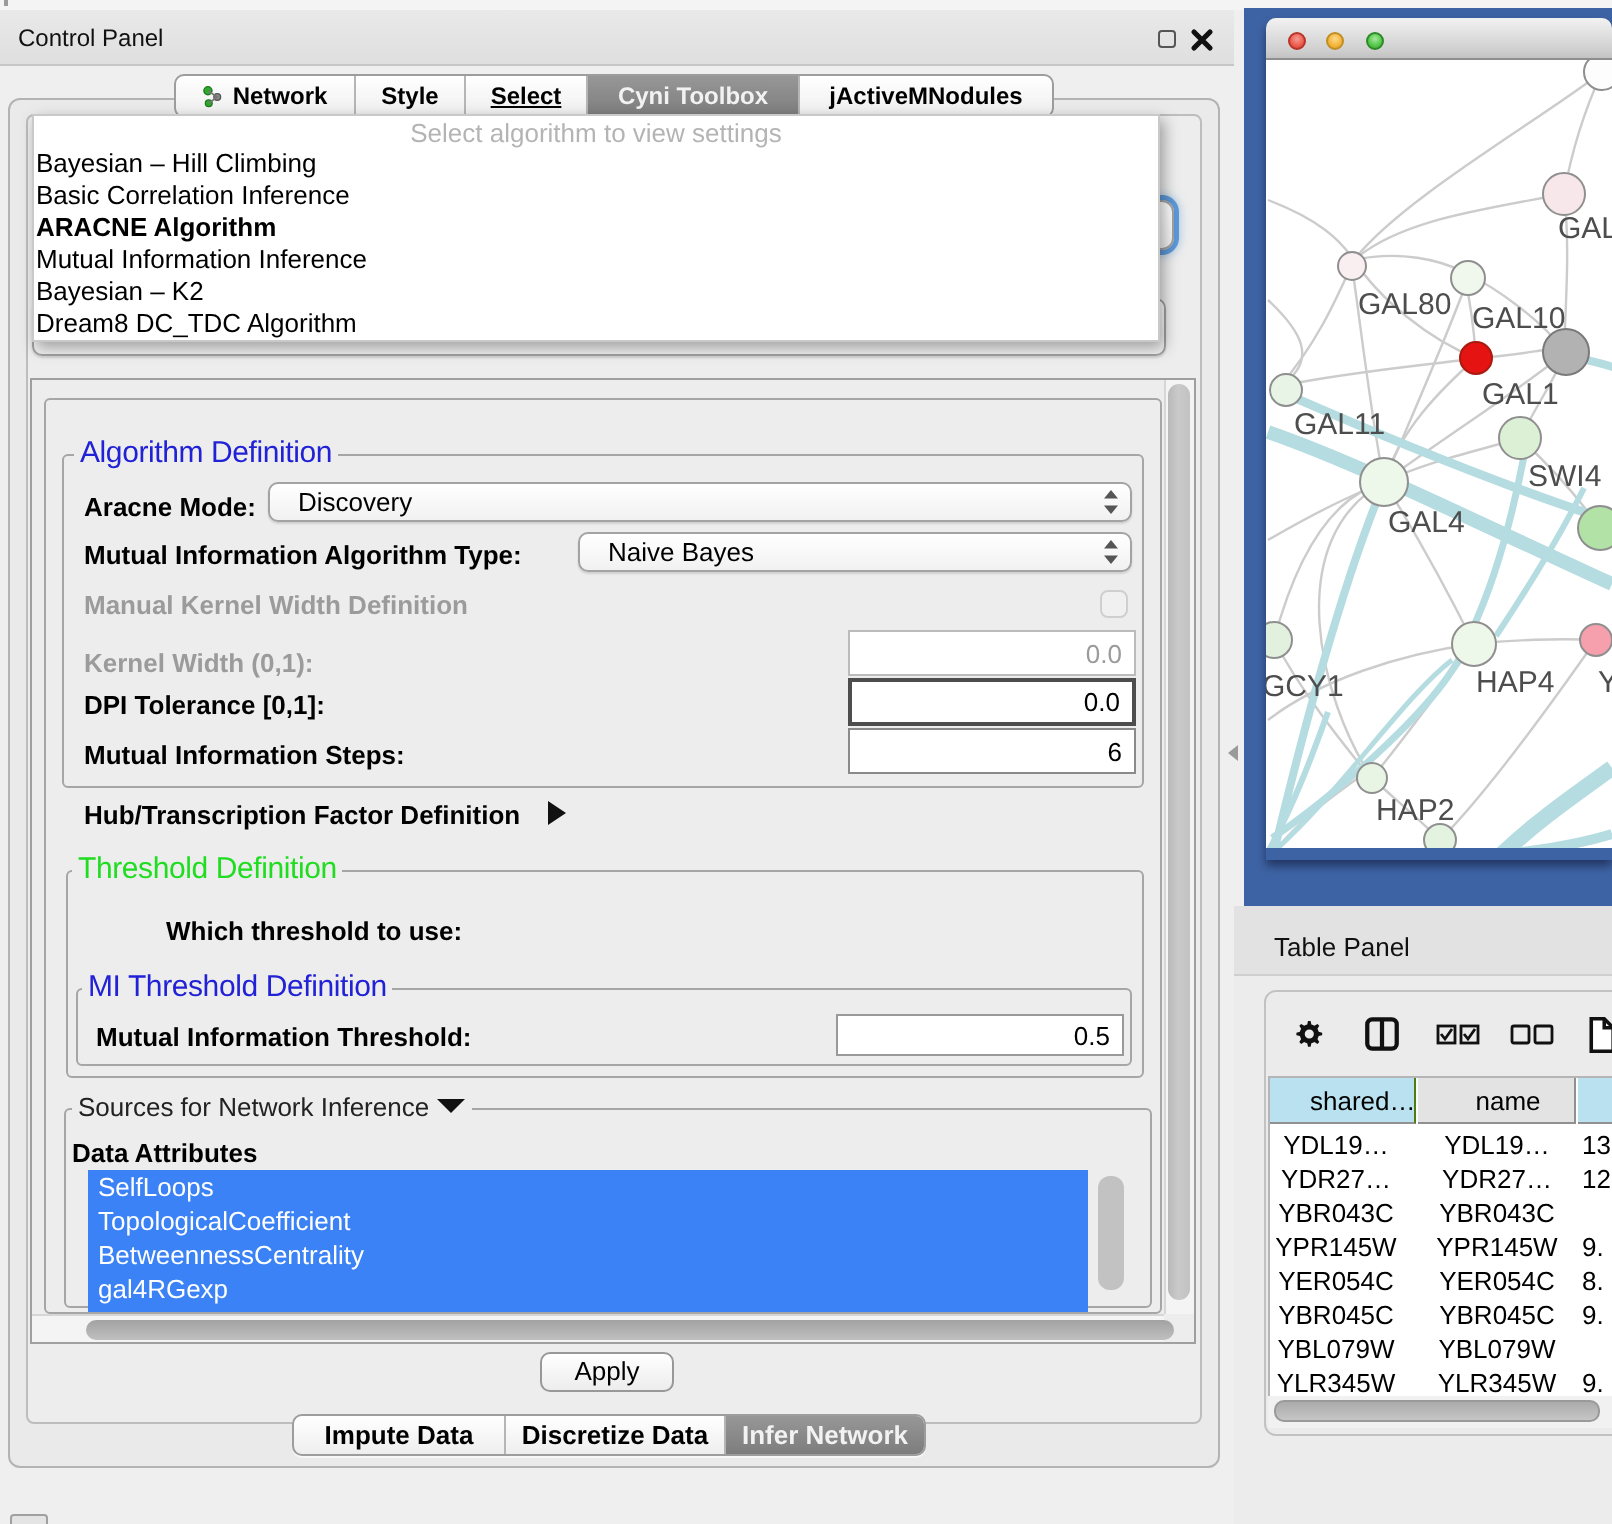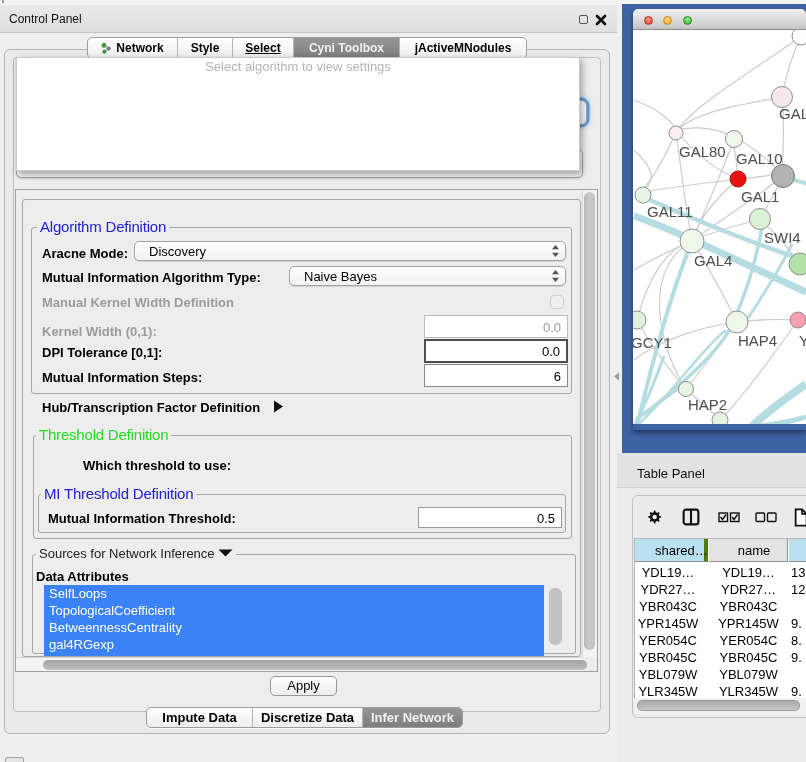--- a/index.html
+++ b/index.html
@@ -134,20 +134,21 @@
 <div class="seg" style="left:146px;top:707px;height:21px;">
 <div class="s" style="width:106px;">Impute Data</div>
 <div class="s" style="width:110px;">Discretize Data</div>
 <div class="s sel" style="width:99px;">Infer Network</div>
 </div>
 
 <div class="abs" style="left:5px;top:757px;width:19px;height:10px;background:#e4e4e4;border:1px solid #a0a0a0;border-radius:2px;"></div>
 
 <div class="abs" style="left:16px;top:57px;width:564px;height:114px;background:#fff;border:1px solid #c9c9c9;box-shadow:2px 3px 7px rgba(0,0,0,0.35);"></div>
 <div class="abs" style="left:16px;top:59px;width:564px;text-align:center;color:#b4b4b4;font-size:13px;">Select algorithm to view settings</div>
+<div class="abs" style="left:18px;top:74px;font-size:13px;line-height:16px;">Bayesian – Hill Climbing<br>Basic Correlation Inference<br><b>ARACNE Algorithm</b><br>Mutual Information Inference<br>Bayesian – K2<br>Dream8 DC_TDC Algorithm</div>
 
 <svg class="abs" style="left:613px;top:372px;" width="7" height="9" viewBox="0 0 7 9">
       <path d="M6 0.5 L1 4.5 L6 8.5 Z" fill="#9a9a9a"></path>
     </svg>
 
 <div class="abs" style="left:622px;top:4px;width:184px;height:449px;background:#3e63a4;"></div>
 
 <div class="abs" style="left:633px;top:9px;width:173px;height:421px;border-radius:5px 5px 0 0;box-shadow:0 3px 5px rgba(0,0,20,0.45);overflow:hidden;">
 <div class="abs" style="left:0;top:0;width:173px;height:21px;background:linear-gradient(#f2f2f2,#cfcfcf 80%,#c2c2c2);border-bottom:1px solid #8e8e8e;"></div>
 <div class="abs" style="left:11px;top:7px;width:9px;height:9px;border-radius:50%;background:radial-gradient(circle at 50% 35%,#f49a92,#ed6253 55%,#d6372a);border:0.5px solid #b8352a;"></div>
@@ -255,21 +256,21 @@
 <svg class="abs" style="left:755px;top:512px;" width="22" height="12" viewBox="0 0 22 12">
       <rect x="1" y="1" width="8.5" height="8.5" fill="none" stroke="#111" stroke-width="1.4" rx="1"></rect>
       <rect x="12.5" y="1" width="8.5" height="8.5" fill="none" stroke="#111" stroke-width="1.4" rx="1"></rect>
     </svg>
 <svg class="abs" style="left:794px;top:508px;" width="13" height="19" viewBox="0 0 16 23">
       <path d="M2 1.5 L10 1.5 L15.5 7 L15.5 21.5 L2 21.5 Z" fill="#fff" stroke="#111" stroke-width="2.2"></path>
       <path d="M10 1.5 L10 7 L15.5 7" fill="none" stroke="#111" stroke-width="2.2"></path>
     </svg>
 
 <div class="abs" style="left:634px;top:538px;width:172px;height:160px;background:#fff;border-top:1px solid #b5b5b5;border-left:1px solid #b5b5b5;overflow:hidden;">
-<div class="abs" style="left:0;top:0;width:73px;height:23px;background:#b9e1f0;border-right:4px solid #4d7c0f;border-bottom:1px solid #909090;text-align:right;line-height:23px;padding-left:20px;">shared…</div>
+<div class="abs" style="left:0;top:0;width:73px;height:23px;background:#b9e1f0;border-right:1px solid #4d7c0f;border-bottom:1px solid #909090;text-align:right;line-height:23px;padding-left:20px;">shared…</div>
 <div class="abs" style="left:74px;top:0;width:79px;height:23px;background:#e3e3e3;border-right:1px solid #909090;border-bottom:1px solid #909090;text-align:center;line-height:23px;padding-left:12px;">name</div>
 <div class="abs" style="left:154px;top:0;width:30px;height:23px;background:#b9e1f0;border-bottom:1px solid #909090;"></div>
 <div class="abs" style="left:1px;top:25px;width:64px;text-align:center;line-height:17px;">YDL19…<br>YDR27…<br>YBR043C<br>YPR145W<br>YER054C<br>YBR045C<br>YBL079W<br>YLR345W<br>YIL052C</div>
 <div class="abs" style="left:74px;top:25px;width:79px;text-align:center;line-height:17px;">YDL19…<br>YDR27…<br>YBR043C<br>YPR145W<br>YER054C<br>YBR045C<br>YBL079W<br>YLR345W<br>YIL052C</div>
 <div class="abs" style="left:156px;top:25px;line-height:17px;">13<br>12<br><br>9.<br>8.<br>9.<br><br>9.<br>8.</div>
 </div>
 
 <div class="abs" style="left:634px;top:698px;width:172px;height:16px;background:#f1f1f1;"></div>
 <div class="abs" style="left:637px;top:700px;width:163px;height:11px;background:linear-gradient(#ababab,#c6c6c6);border-radius:5px;border:1px solid #9a9a9a;"></div>
 </div>

